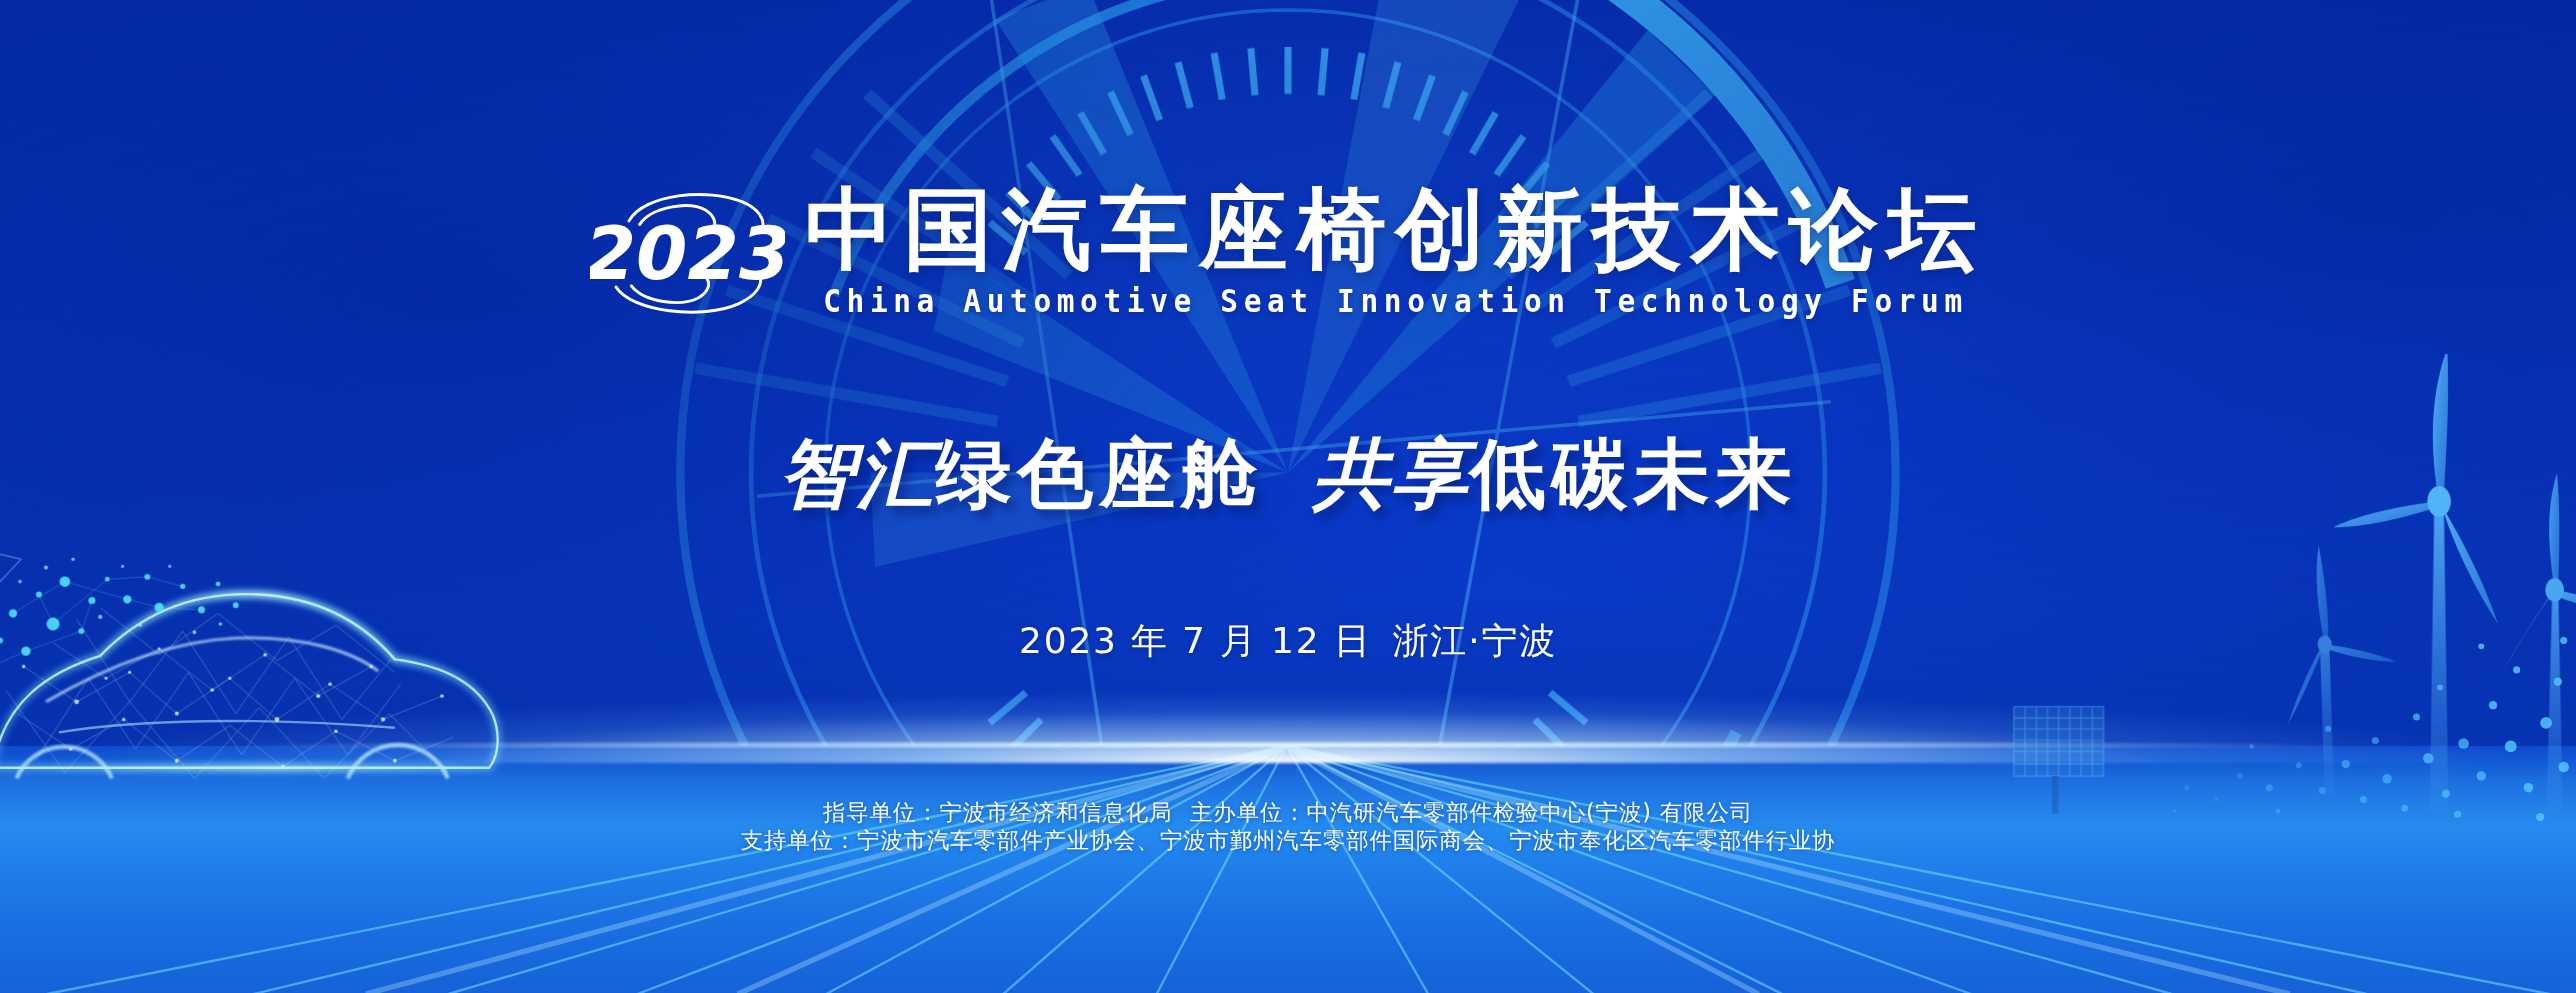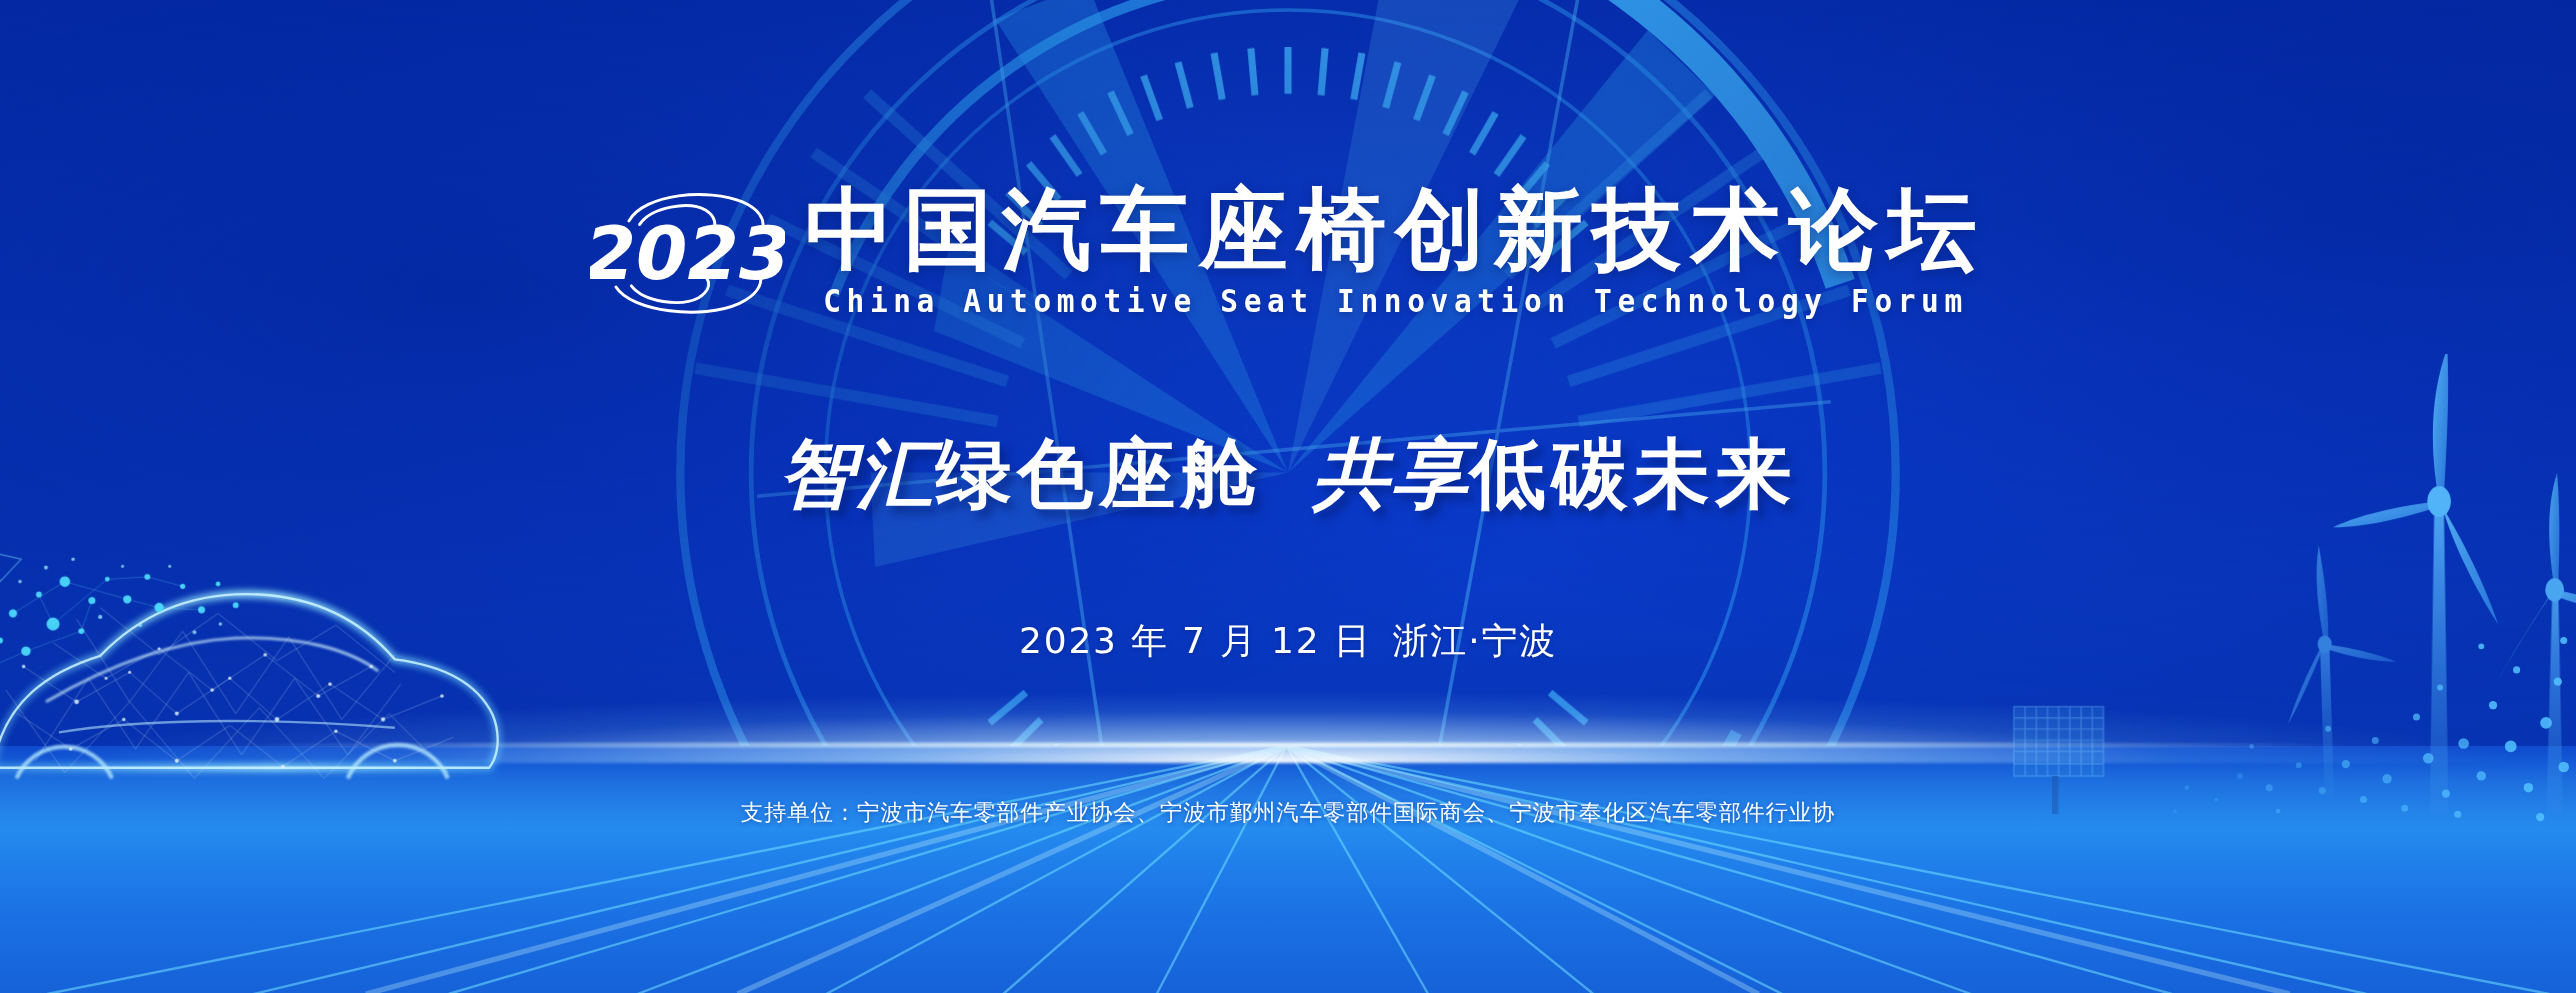--- a/index.html
+++ b/index.html
@@ -582,19 +582,22 @@
     <div class="slogan">
       <span class="brush">智汇</span><span>绿色座舱</span><span class="gap"></span><span class="brush">共享</span><span>低碳未来</span>
     </div>
 
     <div class="datebar">
       <span>2023 年 7 月 12 日</span><span class="sp"></span><span>浙江·宁波</span>
     </div>
 
     <div class="footer">
       <div class="footer-line">
+        <span>指导单位：宁波市经济和信息化局</span><span class="sp"></span><span>主办单位：中汽研汽车零部件检验中心(宁波) 有限公司</span>
+      </div>
+      <div class="footer-line">
         <span>支持单位：宁波市汽车零部件产业协会、宁波市鄞州汽车零部件国际商会、宁波市奉化区汽车零部件行业协</span>
       </div>
     </div>
 
   </div>
 </div>
 
 
 </body></html>

